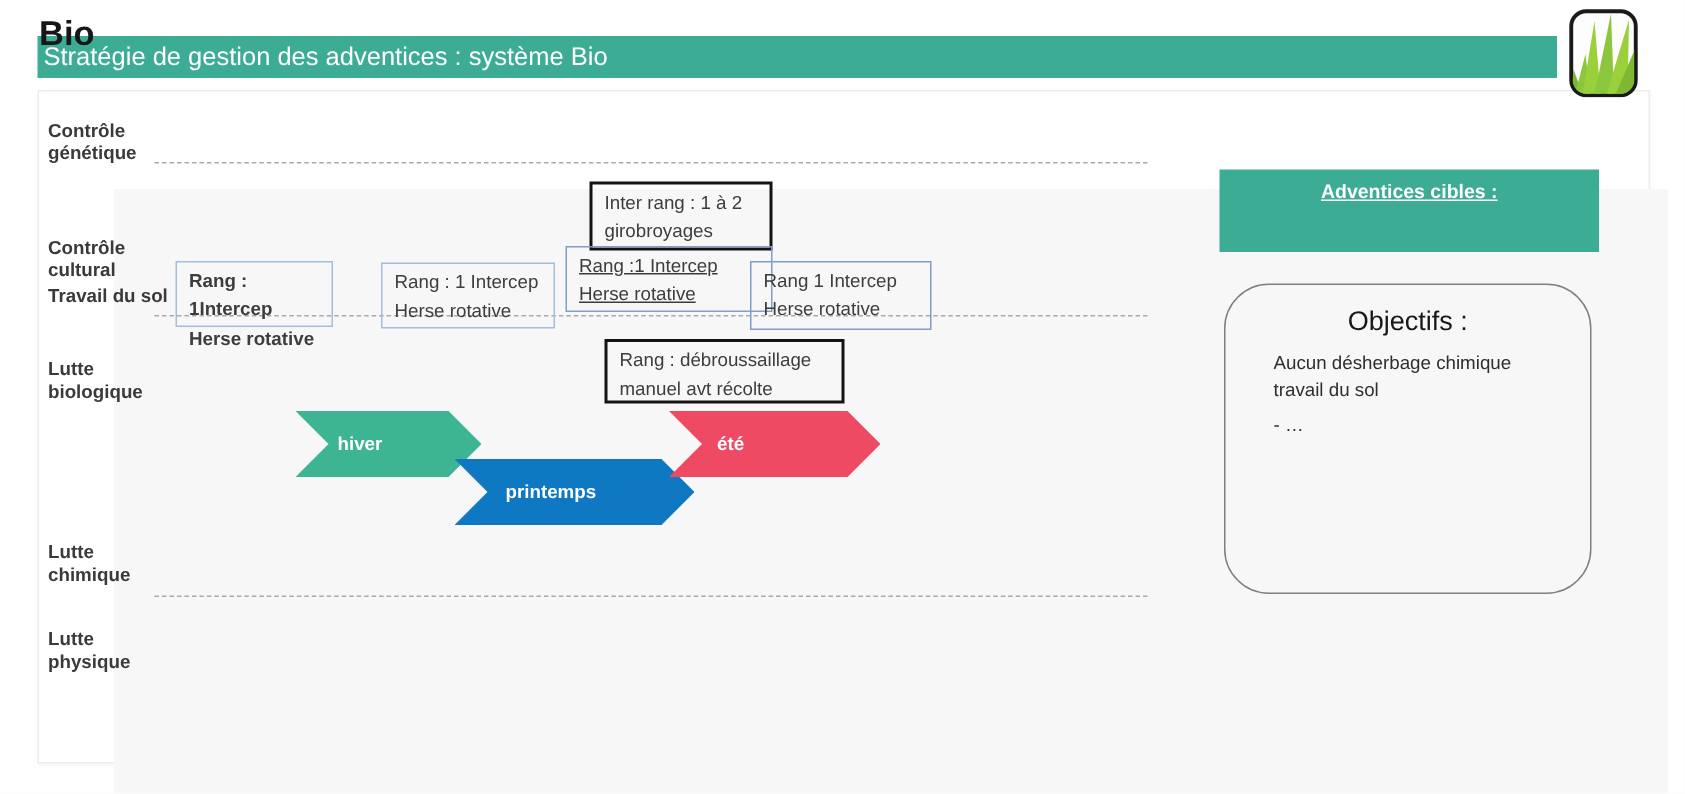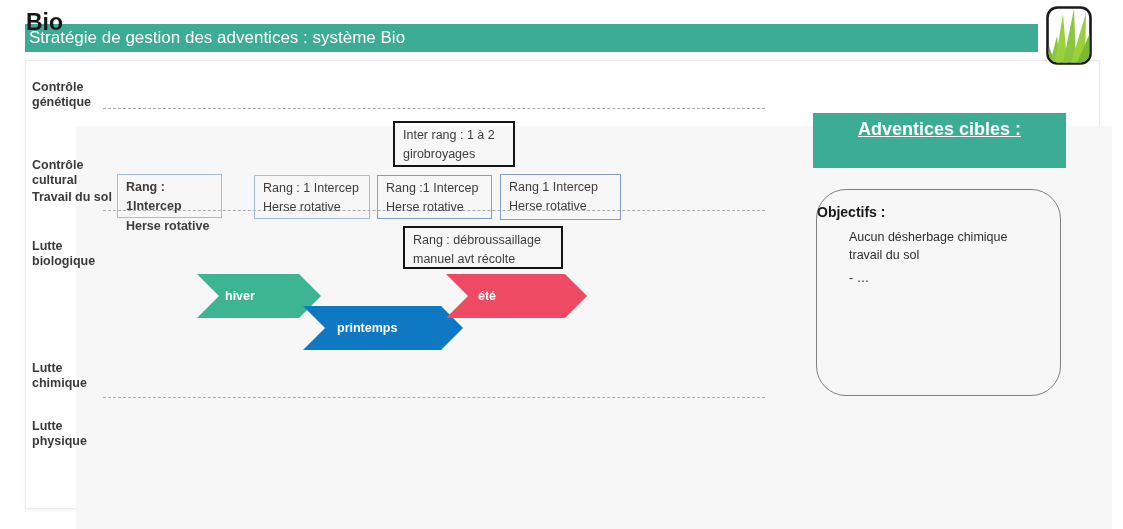--- a/index.html
+++ b/index.html
@@ -41,47 +41,47 @@
   .tbox{
     position:absolute;box-sizing:border-box;background:transparent;
     padding:3px 6px 0 8px;font-size:12.5px;color:#3d3d3d;line-height:1.55;
     white-space:pre-line;z-index:3;
   }
   .b-blue{border:1.5px solid #a3bedd;}
   .b-blue2{border:1.5px solid #7f9fc6;}
   .b-black{border:2px solid #141414;}
   .bx-rang1{left:117px;top:174px;width:105px;height:44px;font-weight:bold;}
   .bx-rang2{left:254px;top:175px;width:116px;height:44px;}
-  .bx-rang3{left:377px;top:175px;width:115px;height:44px;}
+  .bx-rang3{left:377px;top:164px;width:138px;height:44px;text-decoration:underline;}
   .bx-rang4{left:500px;top:174px;width:121px;height:46px;}
   .bx-inter{left:393px;top:121px;width:122px;height:46px;}
   .bx-debrou{left:403px;top:226px;width:160px;height:43px;}
   .chev{
     position:absolute;top:274px;height:44px;display:flex;align-items:center;
     color:#fff;font-size:12.5px;font-weight:600;box-sizing:border-box;
     padding-left:28px;z-index:2;
     clip-path:polygon(0 0,calc(100% - 22px) 0,100% 50%,calc(100% - 22px) 100%,0 100%,22px 50%);
   }
   .chev-automne{left:112px;width:102px;padding-left:20px;}
   .chev-hiver{left:197px;width:124px;}
   .chev-printemps{left:303px;width:160px;padding-left:34px;}
   .chev-ete{left:446px;width:141px;padding-left:32px;}
   .adventices{
     position:absolute;left:813px;top:113px;width:253px;height:55px;
     text-align:center;box-sizing:border-box;padding-top:6px;z-index:2;
   }
   .adventices span{
-    color:#fff;font-weight:bold;font-size:18px;text-decoration:underline;
+    color:#fff;font-weight:bold;font-size:13px;text-decoration:underline;
   }
   .objectifs{
     position:absolute;left:816px;top:189px;width:245px;height:207px;
     border:1px solid #7f7f7f;border-radius:30px;box-sizing:border-box;z-index:2;
   }
   .obj-title{
-    text-align:left;font-weight:bold;font-size:14px;color:#181818;margin-top:14px;
+    text-align:center;font-weight:normal;font-size:18px;color:#181818;margin-top:14px;
   }
   .obj-body{
     margin:9px 18px 0 32px;font-size:12.5px;color:#2e2e2e;
     white-space:pre-line;line-height:1.4;
   }
   .obj-bullet{margin:7px 0 0 32px;font-size:12.5px;color:#2e2e2e;}
 </style>
 </head>
 <body>
 

